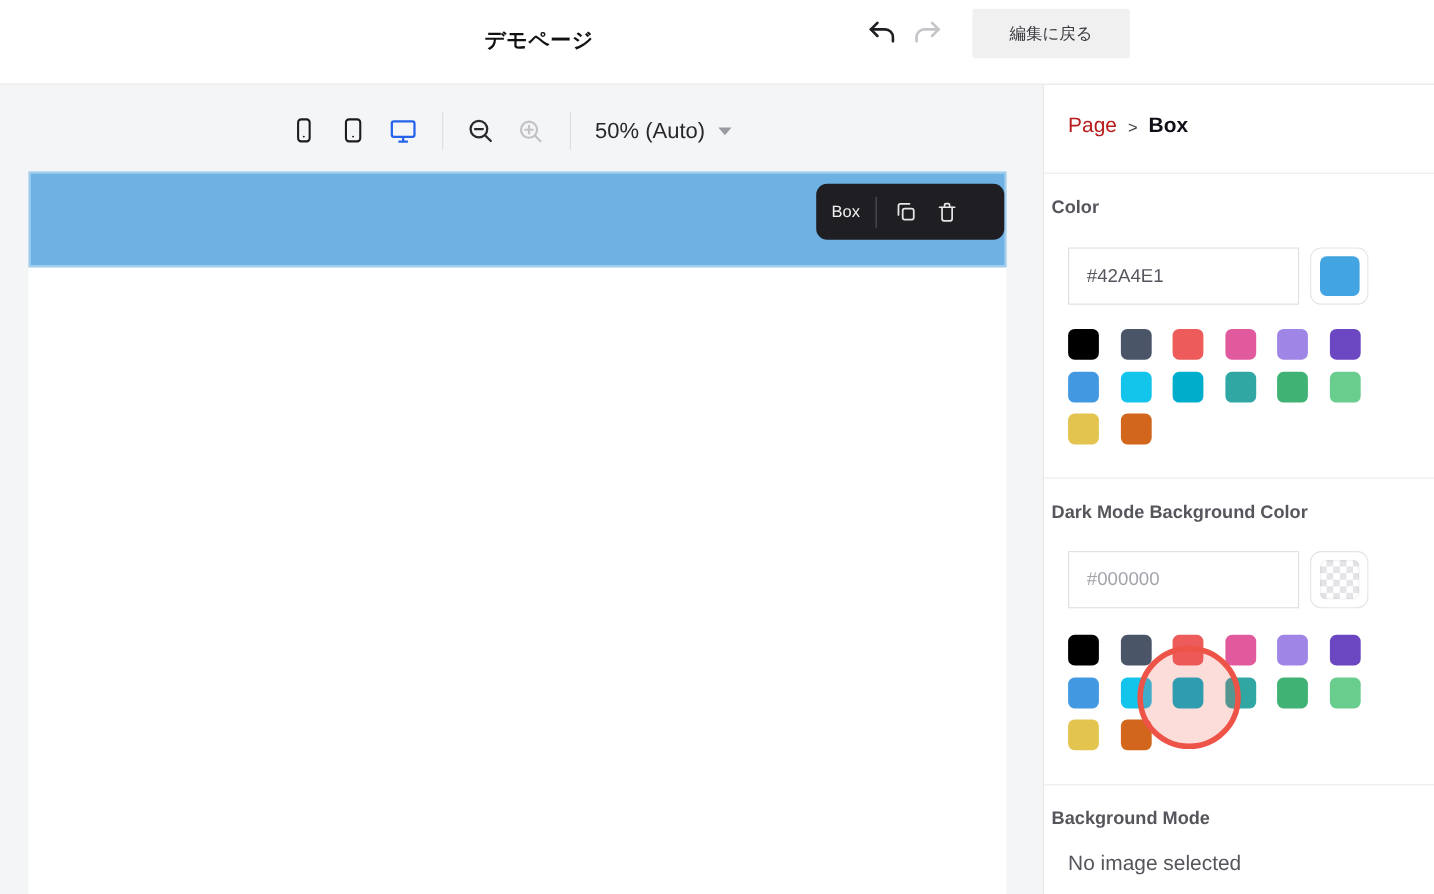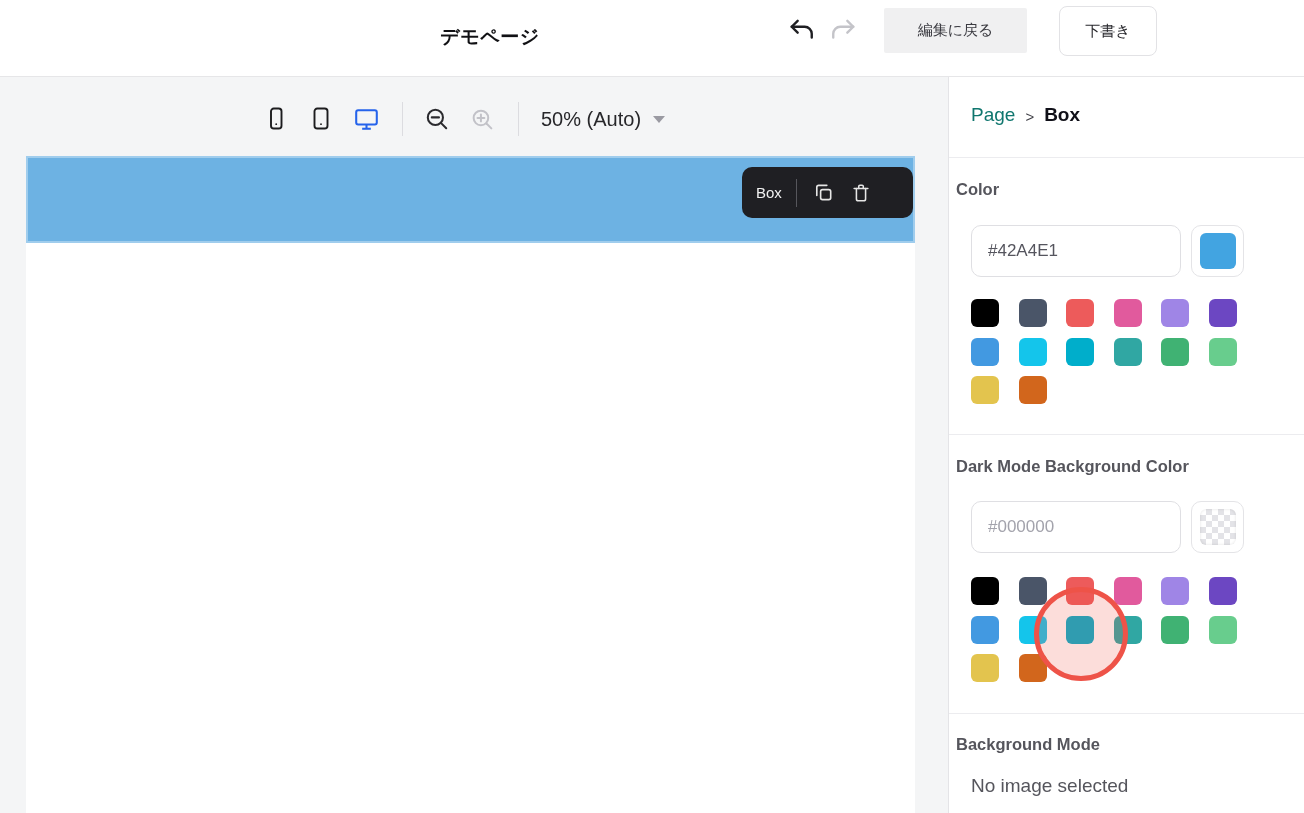--- a/index.html
+++ b/index.html
@@ -28,26 +28,26 @@
   .canvas-page { position:absolute; left:26px; top:79px; width:889px; height:657px; background:#fff; }
   .blue-box { position:relative; width:100%; height:87px; box-shadow:inset 0 0 0 2px rgba(255,255,255,.35); }
   .box-toolbar { position:absolute; top:11px; right:2px; height:51px; width:171px; background:#1F1F23; border-radius:10px; display:flex; align-items:center; padding:0 14px; gap:11px; }
   .box-toolbar-label { color:#F0F0F0; font-size:15px; font-weight:500; }
   .bt-sep { width:1px; height:28px; background:#56565C; margin:0 3px; }
   .bt-icon { background:none; border:none; display:flex; align-items:center; justify-content:center; width:26px; height:26px; cursor:pointer; }
 
   
   .sidebar { position:absolute; left:948px; top:77px; width:356px; height:736px; background:#fff; border-left:1px solid #E4E4E7; }
   .breadcrumb { position:absolute; left:22px; top:27px; display:flex; align-items:center; font-size:19px; }
-  .crumb-parent { color:#0f766e; cursor:pointer; }
+  .crumb-parent { color:#b91c1c; cursor:pointer; }
   .crumb-sep { color:#3F3F46; font-size:15px; margin:2px 10px 0 10px; }
   .crumb-current { color:#101018; font-weight:700; }
   .sb-divider { position:absolute; left:0; width:356px; height:1px; background:#ECECEF; }
   .sb-heading { position:absolute; left:7px; font-size:16.5px; font-weight:700; color:#55555C; }
-  .hex-input { position:absolute; left:22px; width:210px; height:52px; border:1px solid #DFDFE3; border-radius:10px; font-size:17px; color:#55555E; padding:0 16px; font-family:"Liberation Sans","DejaVu Sans",sans-serif; background:#fff; }
+  .hex-input { position:absolute; left:22px; width:210px; height:52px; border:1px solid #DFDFE3; border-radius:0; font-size:17px; color:#55555E; padding:0 16px; font-family:"Liberation Sans","DejaVu Sans",sans-serif; background:#fff; }
   .hex-input::placeholder { color:#A3A3AC; }
   .preview-btn { position:absolute; left:242px; width:53px; height:52px; background:#fff; border:1px solid #E4E4E7; border-radius:10px; display:flex; align-items:center; justify-content:center; cursor:pointer; }
   .preview-swatch { width:36px; height:36px; border-radius:6px; }
   .checker { background-color:#fff; background-image:linear-gradient(45deg,#E3E3E7 25%,transparent 25%,transparent 75%,#E3E3E7 75%),linear-gradient(45deg,#E3E3E7 25%,transparent 25%,transparent 75%,#E3E3E7 75%); background-size:12px 12px; background-position:0 0,6px 6px; box-shadow:inset 0 0 3px rgba(0,0,0,.12); }
   .palette { position:absolute; left:22px; width:270px; display:flex; flex-wrap:wrap; column-gap:19.5px; row-gap:10.5px; }
   .palette .swatch { width:28px; height:28px; border-radius:6px; cursor:pointer; }
   .status-text { position:absolute; left:22px; font-size:19px; color:#55555C; }
   .click-circle { position:absolute; left:85px; top:510px; width:94px; height:94px; border-radius:50%; border:5px solid #EE5348; background:rgba(238,83,72,.2); z-index:5; pointer-events:none; }
 
   svg { display:block; }
@@ -71,21 +71,20 @@
     <button class="icon-btn redo-btn">
       <span>
         <svg width="26" height="24" viewBox="0 0 24 22" fill="none" stroke="#C4C4C9" stroke-width="2.2" stroke-linecap="round" stroke-linejoin="round">
           <polyline points="16 2.5 21.5 8 16 13.5"></polyline>
           <path d="M21.5 8 H9.5 a6.5 6.5 0 0 0 -6.5 6.5 V18"></path>
         </svg>
       </span>
     </button>
 
     <button class="btn btn-edit">編集に戻る</button>
-    <button class="btn btn-draft">下書き</button>
   </div>
 
   <div class="workspace">
 
     <div class="canvas-toolbar">
       <button class="tool">
         <span>
           <svg width="24" height="26" viewBox="0 0 24 26" fill="none" stroke="#1C1C1E" stroke-width="1.9">
             <rect x="7" y="2.5" width="10.5" height="20" rx="2.8"></rect>
             <circle cx="12.2" cy="18.2" r="0.9" fill="#1C1C1E" stroke="none"></circle>

